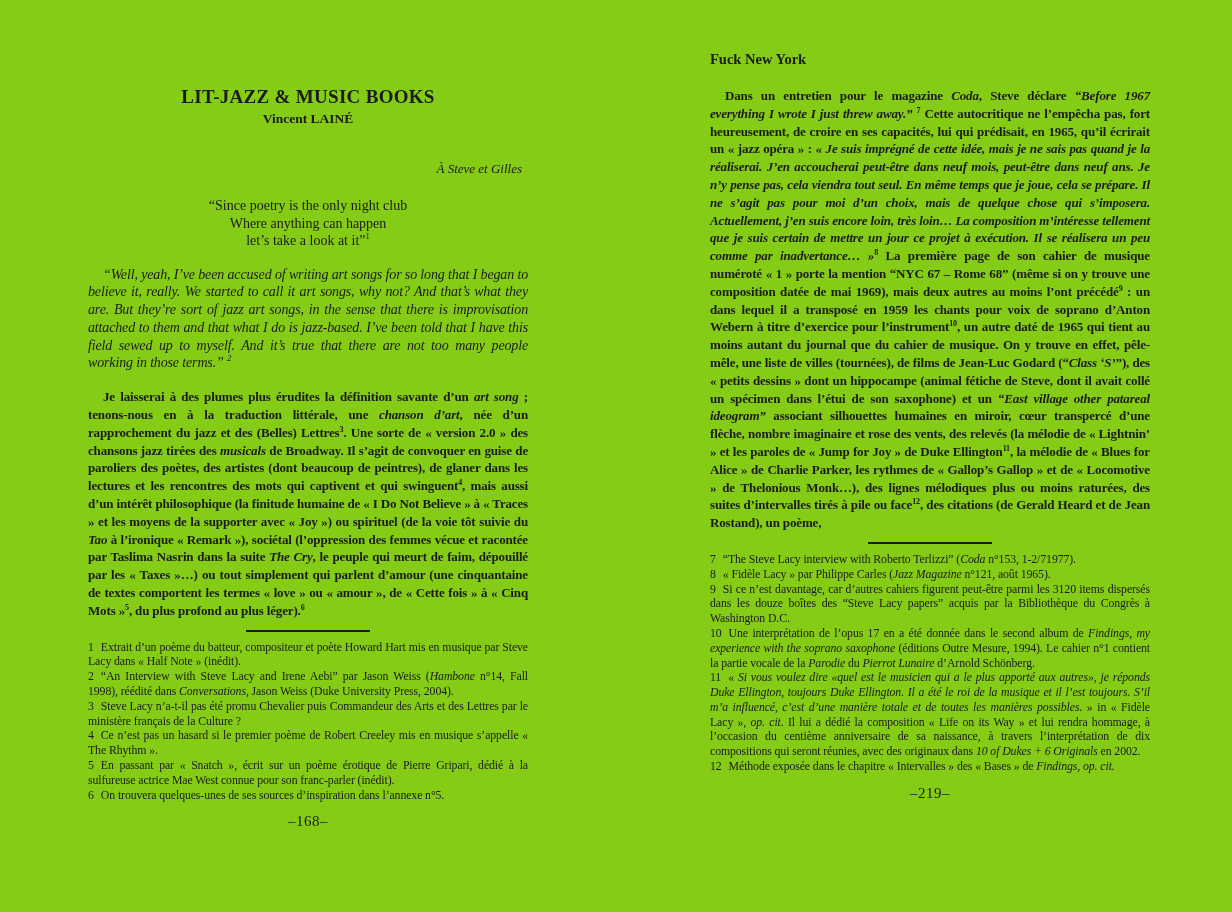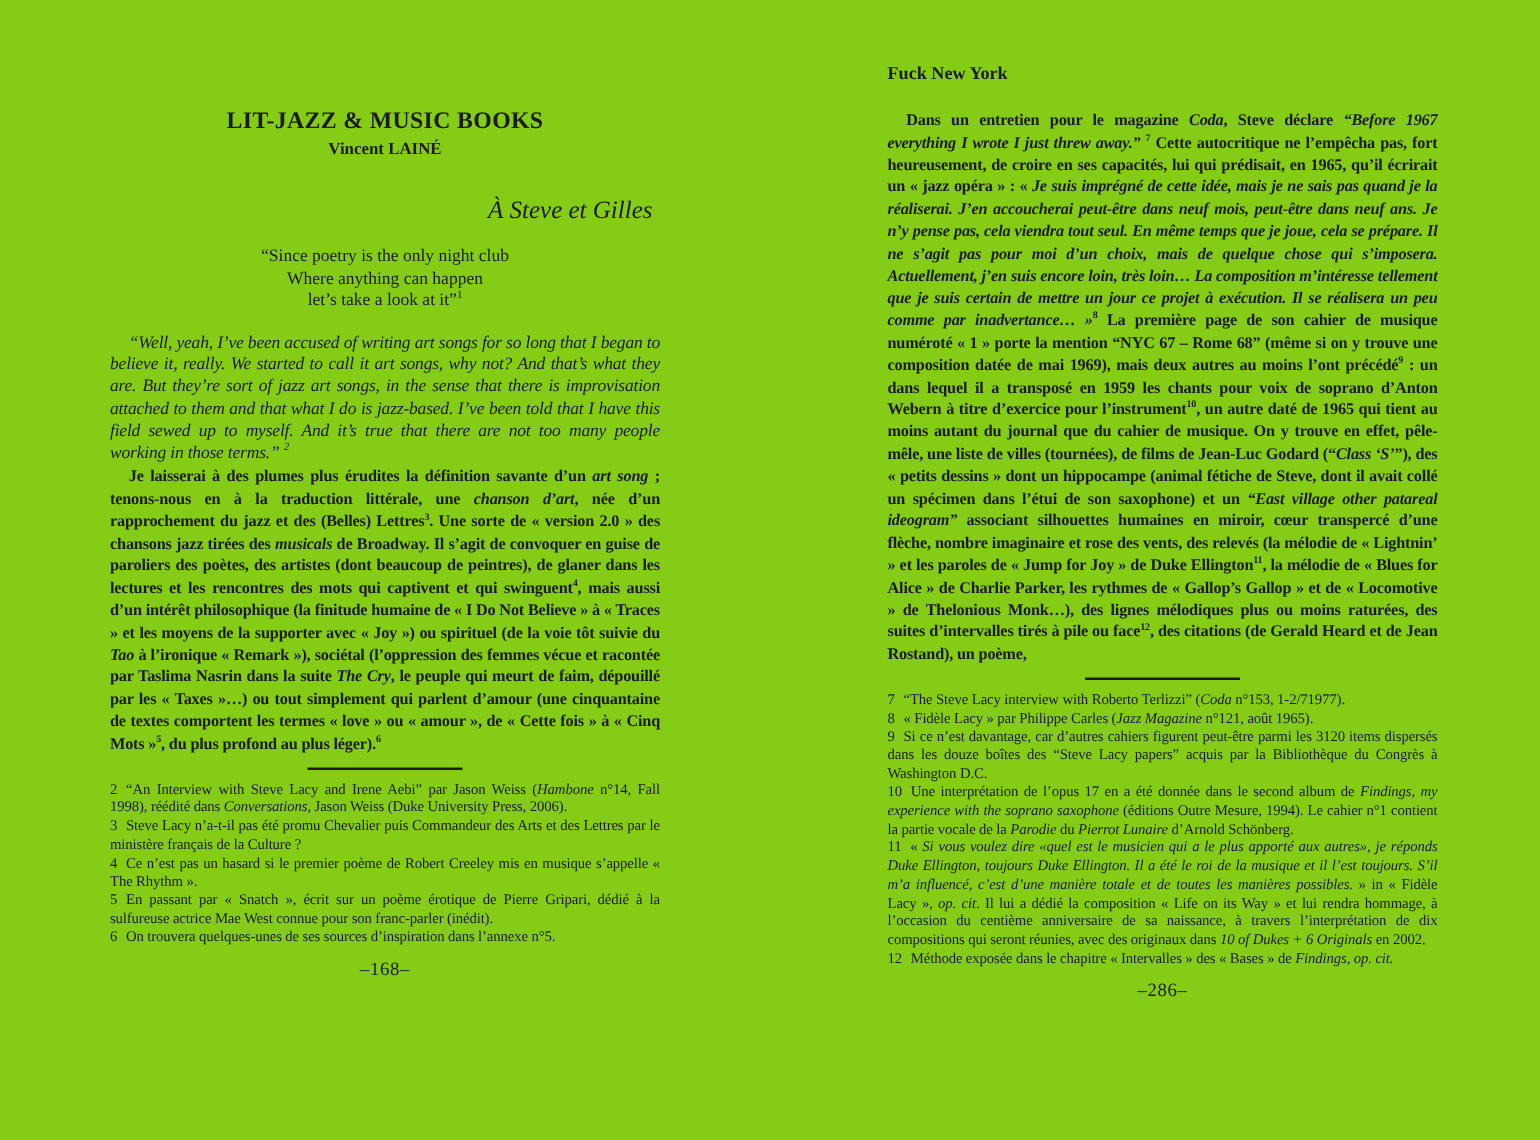--- a/index.html
+++ b/index.html
@@ -35,33 +35,33 @@
   .author {
     margin-top: 2px;
     font-size: 13.5px;
     font-weight: bold;
     text-align: center;
     line-height: 17px;
   }
   .dedication {
     margin-top: 33px;
     font-style: italic;
-    font-size: 20px;
+    font-size: 13px;
     text-align: right;
     padding-right: 6px;
     line-height: 17px;
   }
   .epigraph {
     margin-top: 20px;
     font-size: 14px;
     text-align: center;
     line-height: 17.5px;
   }
   .quote {
-    margin: 16px 0 0 0;
+    margin: 16px 0 16px 0;
     font-style: italic;
     font-size: 14px;
     line-height: 17.8px;
     text-align: justify;
     text-indent: 15px;
     letter-spacing: -0.15px;
   }
   .bodytext {
     margin: 0;
     font-size: 13px;
@@ -123,21 +123,22 @@
       <div class="epiline"><span>let’s take a look at it”</span><sup>1</sup></div>
     </div>
 
     <p class="quote"><span class="i">“Well, yeah, I’ve been accused of writing art songs for so long that I began to believe it, really. We started to call it art songs, why not? And that’s what they are. But they’re sort of jazz art songs, in the sense that there is improvisation attached to them and that what I do is jazz-based. I’ve been told that I have this field sewed up to myself. And it’s true that there are not too many people working in those terms.”</span><span> </span><sup>2</sup></p>
 
     <p class="bodytext"><span>Je laisserai à des plumes plus érudites la définition savante d’un </span><span class="i">art song</span><span> ; tenons-nous en à la traduction littérale, une </span><span class="i">chanson d’art</span><span>, née d’un rapprochement du jazz et des (Belles) Lettres</span><sup>3</sup><span>. Une sorte de « version 2.0 » des chansons jazz tirées des </span><span class="i">musicals</span><span> de Broadway. Il s’agit de convoquer en guise de paroliers des poètes, des artistes (dont beaucoup de peintres), de glaner dans les lectures et les rencontres des mots qui captivent et qui swinguent</span><sup>4</sup><span>, mais aussi d’un intérêt philosophique (la finitude humaine de « I Do Not Believe » à « Traces » et les moyens de la supporter avec « Joy ») ou spirituel (de la voie tôt suivie du </span><span class="i">Tao</span><span> à l’ironique « Remark »), sociétal (l’oppression des femmes vécue et racontée par Taslima Nasrin dans la suite </span><span class="i">The Cry</span><span>, le peuple qui meurt de faim, dépouillé par les « Taxes »…) ou tout simplement qui parlent d’amour (une cinquantaine de textes comportent les termes « love » ou « amour », de « Cette fois » à « Cinq Mots »</span><sup>5</sup><span>, du plus profond au plus léger).</span><sup>6</sup></p>
 
     <hr class="fnrule">
 
     <div class="footnotes">
-      <p class="fn"><span class="fn-num">2</span><span>“An Interview with Steve Lacy and Irene Aebi” par Jason Weiss (</span><span class="i">Hambone</span><span> n°14, Fall 1998), réédité dans </span><span class="i">Conversations</span><span>, Jason Weiss (Duke University Press, 2006).</span></p>
+      <p class="fn"><span class="fn-num">1</span><span>Extrait d’un poème du batteur, compositeur et poète Howard Hart mis en musique par Steve Lacy dans « Half Note » (inédit).</span></p>
+      <p class="fn"><span class="fn-num">2</span><span>“An Interview with Steve Lacy and Irene Aebi” par Jason Weiss (</span><span class="i">Hambone</span><span> n°14, Fall 1998), réédité dans </span><span class="i">Conversations</span><span>, Jason Weiss (Duke University Press, 2004).</span></p>
       <p class="fn"><span class="fn-num">3</span><span>Steve Lacy n’a-t-il pas été promu Chevalier puis Commandeur des Arts et des Lettres par le ministère français de la Culture ?</span></p>
       <p class="fn"><span class="fn-num">4</span><span>Ce n’est pas un hasard si le premier poème de Robert Creeley mis en musique s’appelle « The Rhythm ».</span></p>
       <p class="fn"><span class="fn-num">5</span><span>En passant par « Snatch », écrit sur un poème érotique de Pierre Gripari, dédié à la sulfureuse actrice Mae West connue pour son franc-parler (inédit).</span></p>
       <p class="fn"><span class="fn-num">6</span><span>On trouvera quelques-unes de ses sources d’inspiration dans l’annexe n°5.</span></p>
     </div>
 
     <div class="pagenum">–168–</div>
   </section>
 
   <section class="page right">
@@ -149,16 +150,16 @@
 
     <div class="footnotes">
       <p class="fn"><span class="fn-num">7</span><span>“The Steve Lacy interview with Roberto Terlizzi” (</span><span class="i">Coda</span><span> n°153, 1-2/71977).</span></p>
       <p class="fn"><span class="fn-num">8</span><span>« Fidèle Lacy » par Philippe Carles (</span><span class="i">Jazz Magazine</span><span> n°121, août 1965).</span></p>
       <p class="fn"><span class="fn-num">9</span><span>Si ce n’est davantage, car d’autres cahiers figurent peut-être parmi les 3120 items dispersés dans les douze boîtes des “Steve Lacy papers” acquis par la Bibliothèque du Congrès à Washington D.C.</span></p>
       <p class="fn"><span class="fn-num">10</span><span>Une interprétation de l’opus 17 en a été donnée dans le second album de </span><span class="i">Findings, my experience with the soprano saxophone</span><span> (éditions Outre Mesure, 1994). Le cahier n°1 contient la partie vocale de la </span><span class="i">Parodie</span><span> du </span><span class="i">Pierrot Lunaire</span><span> d’Arnold Schönberg.</span></p>
       <p class="fn"><span class="fn-num">11</span><span>« </span><span class="i">Si vous voulez dire «quel est le musicien qui a le plus apporté aux autres», je réponds Duke Ellington, toujours Duke Ellington. Il a été le roi de la musique et il l’est toujours. S’il m’a influencé, c’est d’une manière totale et de toutes les manières possibles.</span><span> » in « Fidèle Lacy », </span><span class="i">op. cit</span><span>. Il lui a dédié la composition « Life on its Way » et lui rendra hommage, à l’occasion du centième anniversaire de sa naissance, à travers l’interprétation de dix compositions qui seront réunies, avec des originaux dans </span><span class="i">10 of Dukes + 6 Originals</span><span> en 2002.</span></p>
       <p class="fn"><span class="fn-num">12</span><span>Méthode exposée dans le chapitre « Intervalles » des « Bases » de </span><span class="i">Findings, op. cit.</span></p>
     </div>
 
-    <div class="pagenum">–286–</div>
+    <div class="pagenum">–219–</div>
   </section>
 
 </div>
 
 </body></html>

